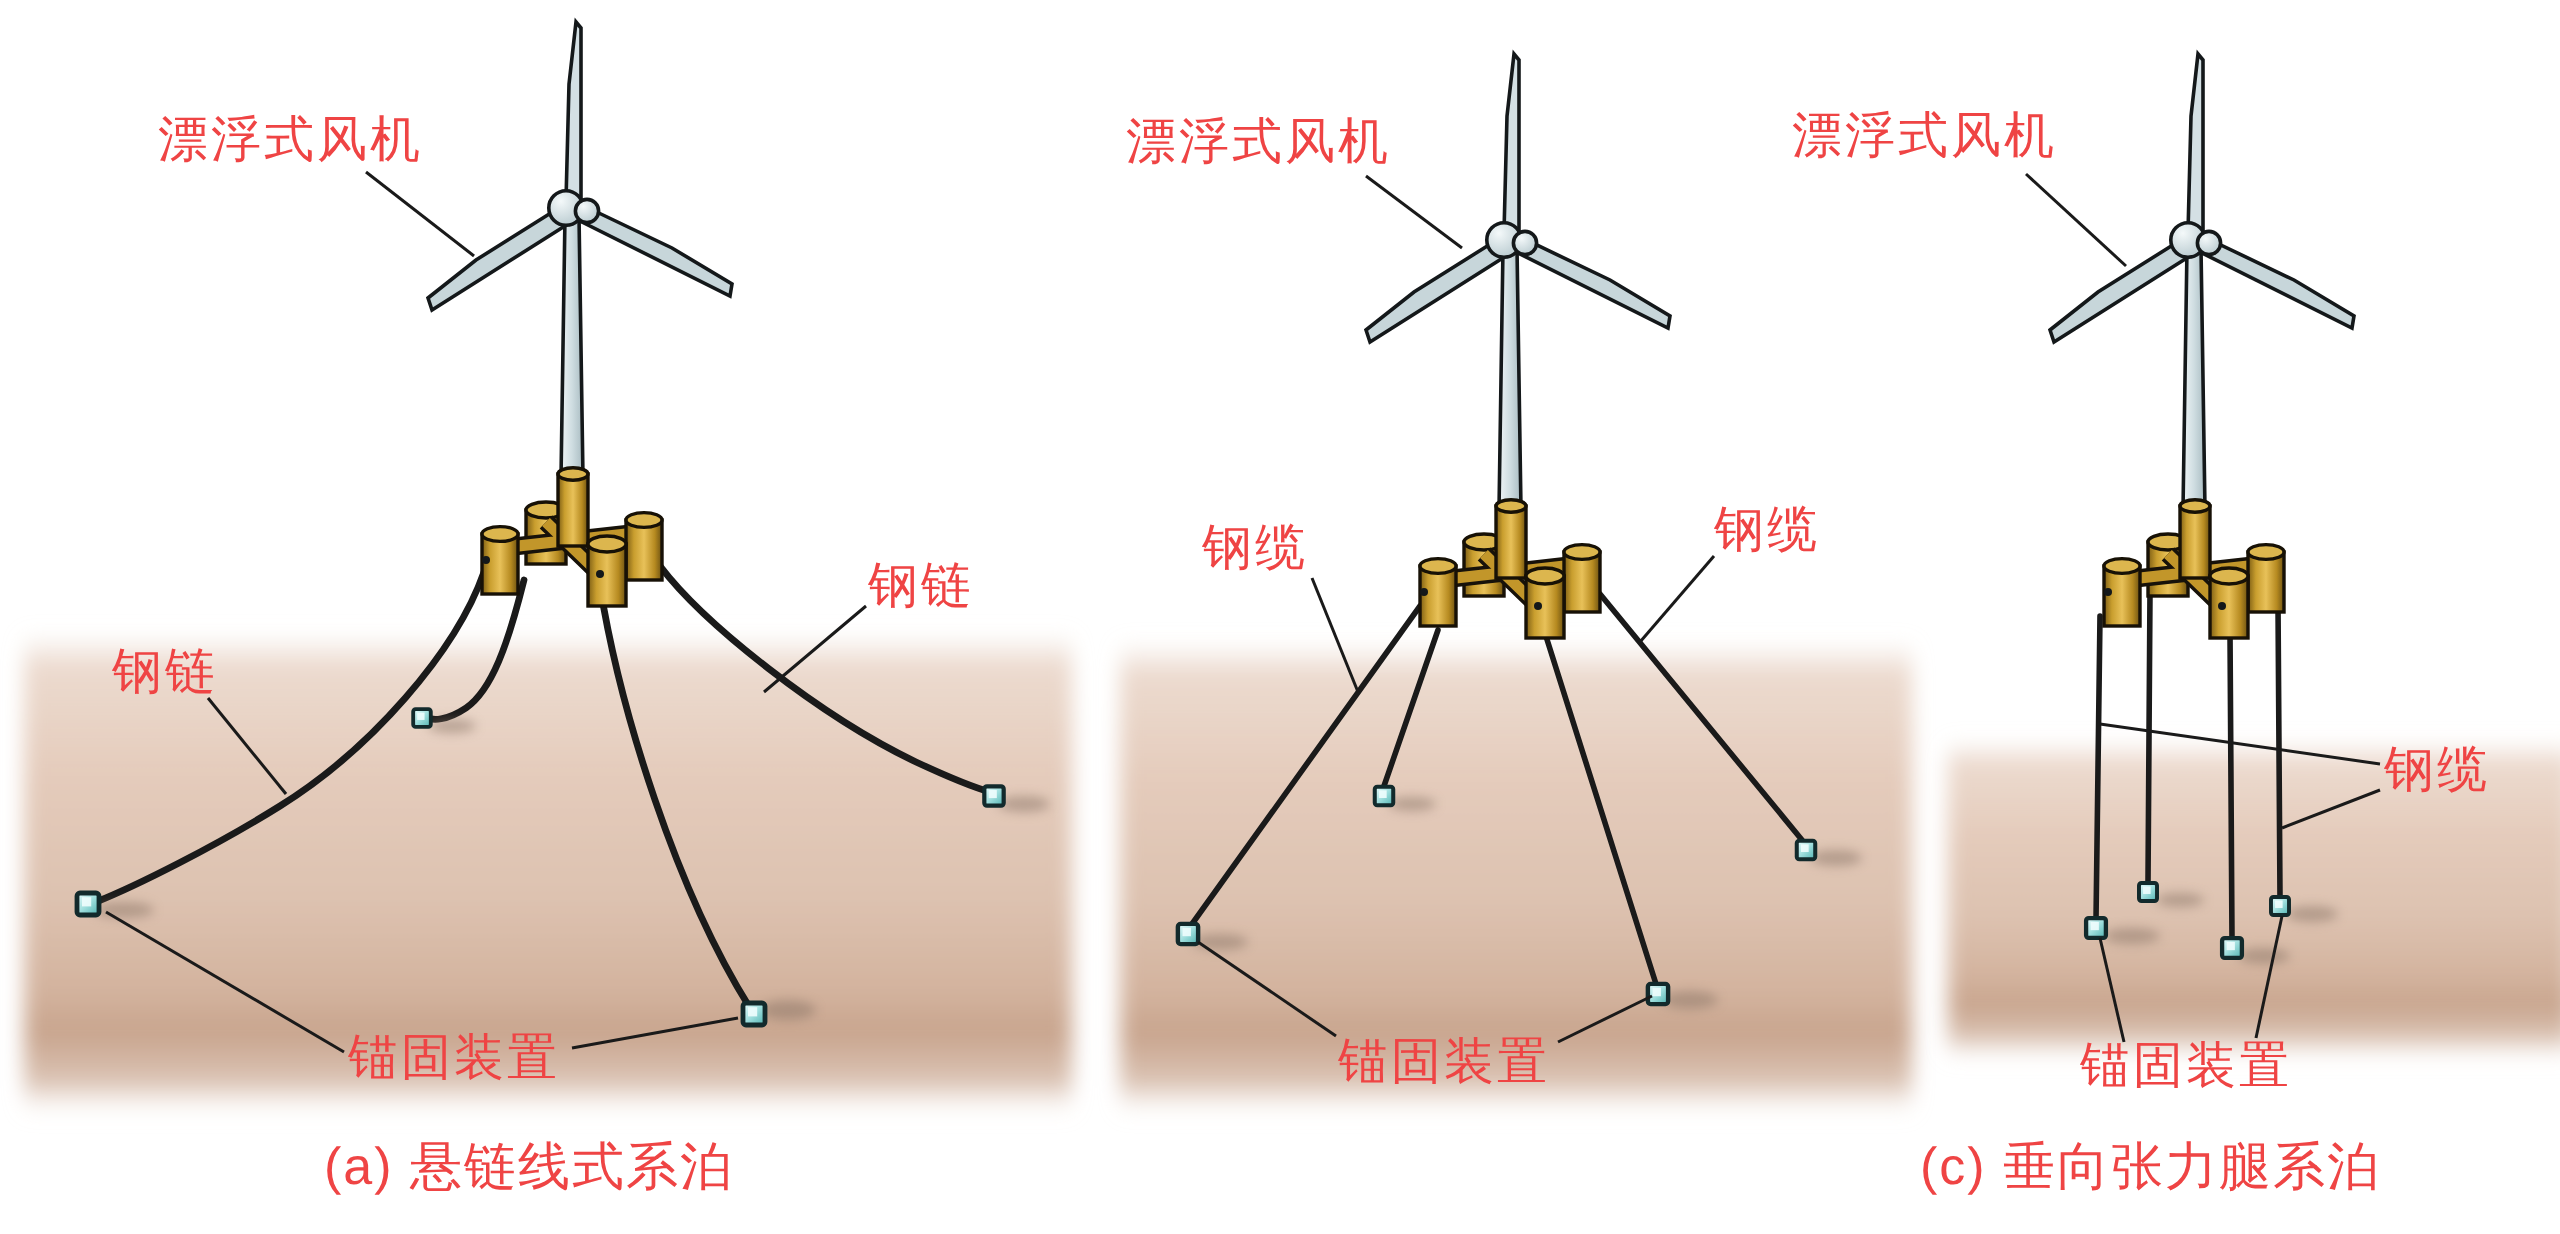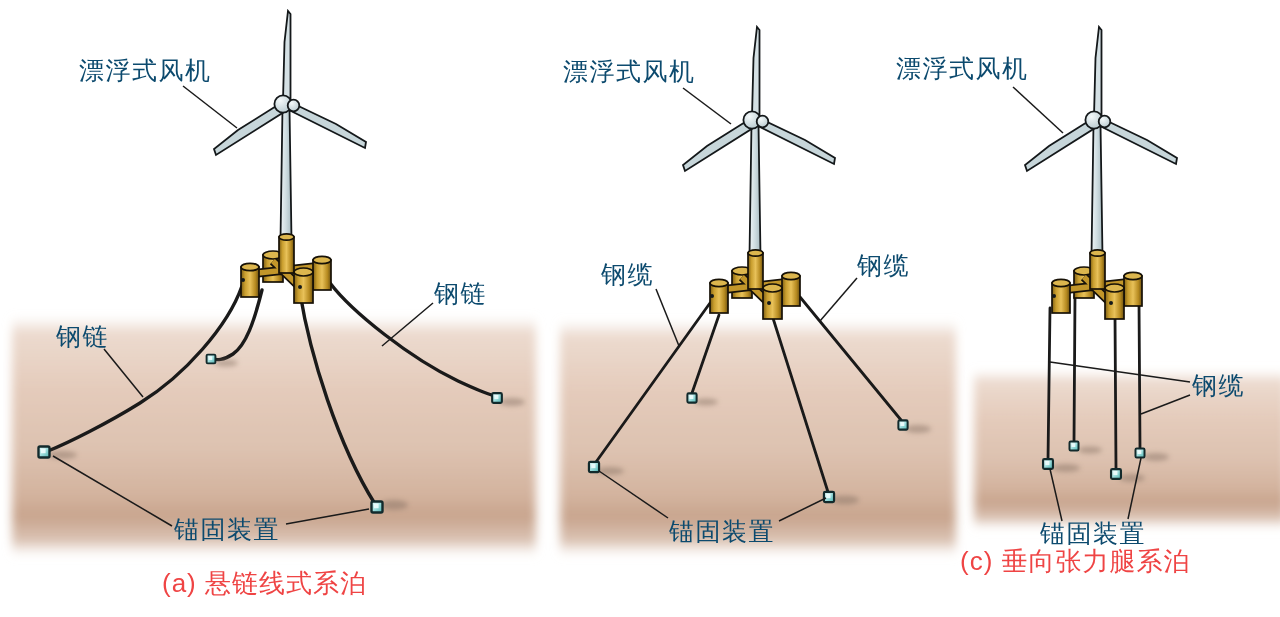--- a/index.html
+++ b/index.html
@@ -1,19 +1,19 @@
 <!DOCTYPE html>
 <html><head>
 <meta charset="utf-8">
 <style>
   html,body{margin:0;padding:0;background:#fff;}
   .stage{position:relative;width:1280px;height:617px;background:#ffffff;overflow:hidden;
          font-family:"Liberation Sans", sans-serif;}
   .stage svg{position:absolute;left:0;top:0;}
-  .lbl{position:absolute;font-size:25px;line-height:1.05;color:#0c4a6e;
+  .lbl{position:absolute;font-size:25px;line-height:1.05;color:#ef4444;
        letter-spacing:1.5px;white-space:nowrap;}
   .cap{position:absolute;font-size:26px;line-height:1.05;color:#ef4444;
        letter-spacing:1px;white-space:nowrap;}
 </style>
 </head>
 <body>
 
 <div class="stage">
 
 <svg width="1280" height="617" viewBox="0 0 1280 617">
@@ -177,15 +177,15 @@
 <div class="cap" style="left:162px;top:570px">(a) 悬链线式系泊</div>
 
 <div class="lbl" style="left:563px;top:58px">漂浮式风机</div>
 <div class="lbl" style="left:601px;top:261px">钢缆</div>
 <div class="lbl" style="left:857px;top:252px">钢缆</div>
 <div class="lbl" style="left:669px;top:518px">锚固装置</div>
 
 <div class="lbl" style="left:896px;top:55px">漂浮式风机</div>
 <div class="lbl" style="left:1192px;top:372px">钢缆</div>
 <div class="lbl" style="left:1040px;top:520px">锚固装置</div>
-<div class="cap" style="left:960px;top:548px">(c) 垂向张力腿系泊</div>
+<div class="cap" style="left:960px;top:570px">(c) 垂向张力腿系泊</div>
 
 </div>
 
 </body></html>

